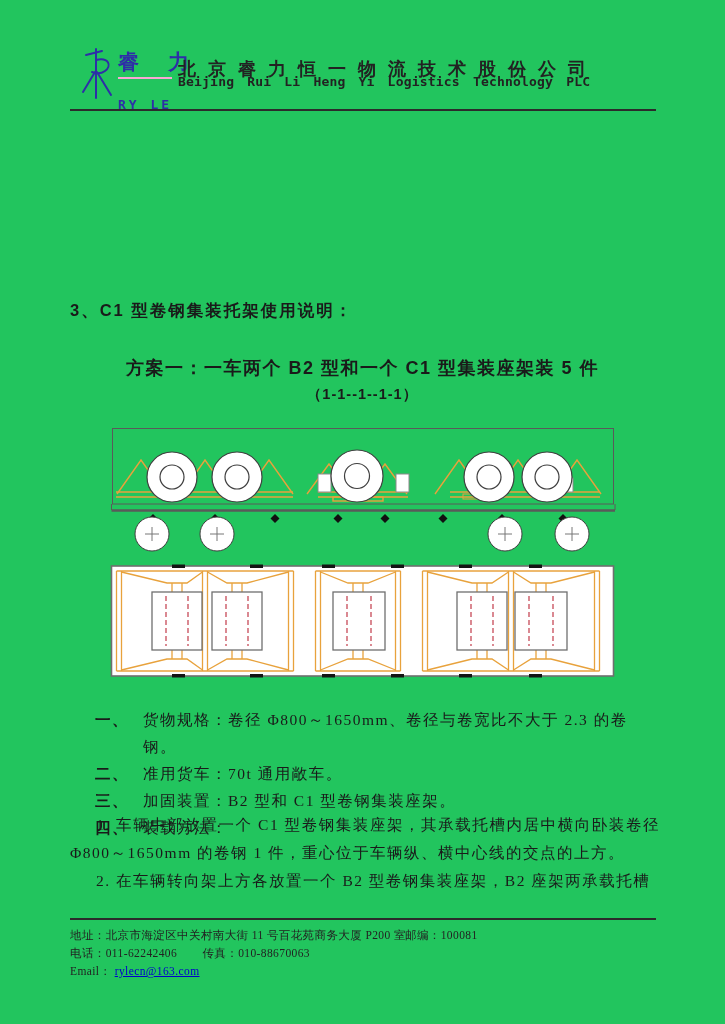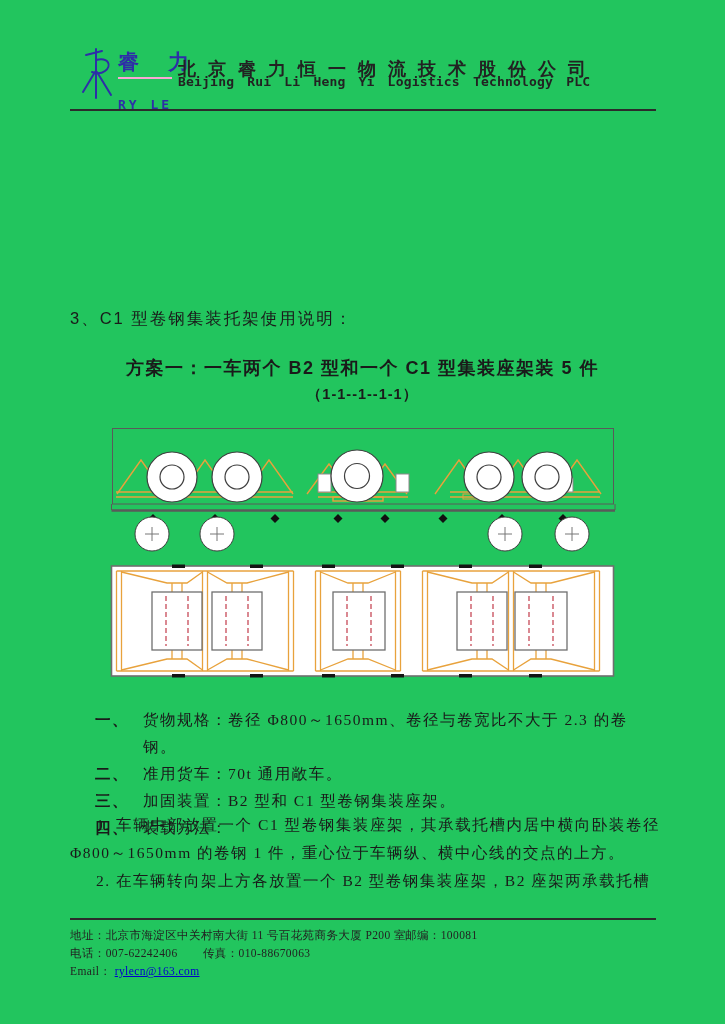--- a/index.html
+++ b/index.html
@@ -18,22 +18,22 @@
   .company-en{position:absolute;left:178px;top:74px;font-family:"DejaVu Sans Mono",monospace;
               font-weight:700;font-size:13px;letter-spacing:0.2px;word-spacing:5px;
               white-space:nowrap;color:#222;}
   .header-rule{position:absolute;left:70px;top:109px;width:586px;height:2px;background:#2b2b2b;}
 
   
   .textblock{position:absolute;left:70px;top:114px;width:590px;font-size:15.5px;
              letter-spacing:2px;line-height:25px;}
   .textblock p{margin:0 0 13px 0;}
   .textblock p.bullet{padding-left:14px;}
-  .section-heading{position:absolute;left:70px;top:308px;margin:0;
-                   font-family:"Liberation Sans",sans-serif;font-weight:400;
+  .section-heading{position:absolute;left:70px;top:300px;margin:0;
+                   font-family:"Liberation Sans",sans-serif;font-weight:700;
                    font-size:16.5px;letter-spacing:2px;}
   .scheme{position:absolute;left:0;top:356px;width:725px;text-align:center;}
   .scheme-line1{font-family:"Liberation Sans",sans-serif;font-weight:700;
                 font-size:18px;letter-spacing:1.5px;}
   .scheme-line2{font-family:"Liberation Sans",sans-serif;font-weight:600;
                 font-size:14.5px;letter-spacing:1px;margin-top:5px;}
 
   .diag{position:absolute;}
 
   
@@ -279,21 +279,21 @@
     <p>1. 车辆中部放置一个 C1 型卷钢集装座架，其承载托槽内居中横向卧装卷径 Φ800～1650mm 的卷钢 1 件，重心位于车辆纵、横中心线的交点的上方。</p>
     <p>2. 在车辆转向架上方各放置一个 B2 型卷钢集装座架，B2 座架两承载托槽</p>
   </div>
 
   <div class="footer">
     <div class="footer-row">
       <span>地址：北京市海淀区中关村南大街 11 号百花苑商务大厦 P200 室</span>
       <span class="postcode">邮编：100081</span>
     </div>
     <div class="footer-row">
-      <span>电话：007-62242406</span>
+      <span>电话：011-62242406</span>
       <span class="fax">传真：010-88670063</span>
     </div>
     <div class="footer-row">
       <span>Email：</span>
       <a class="email">rylecn@163.com</a>
     </div>
   </div>
 
 </div>
 

